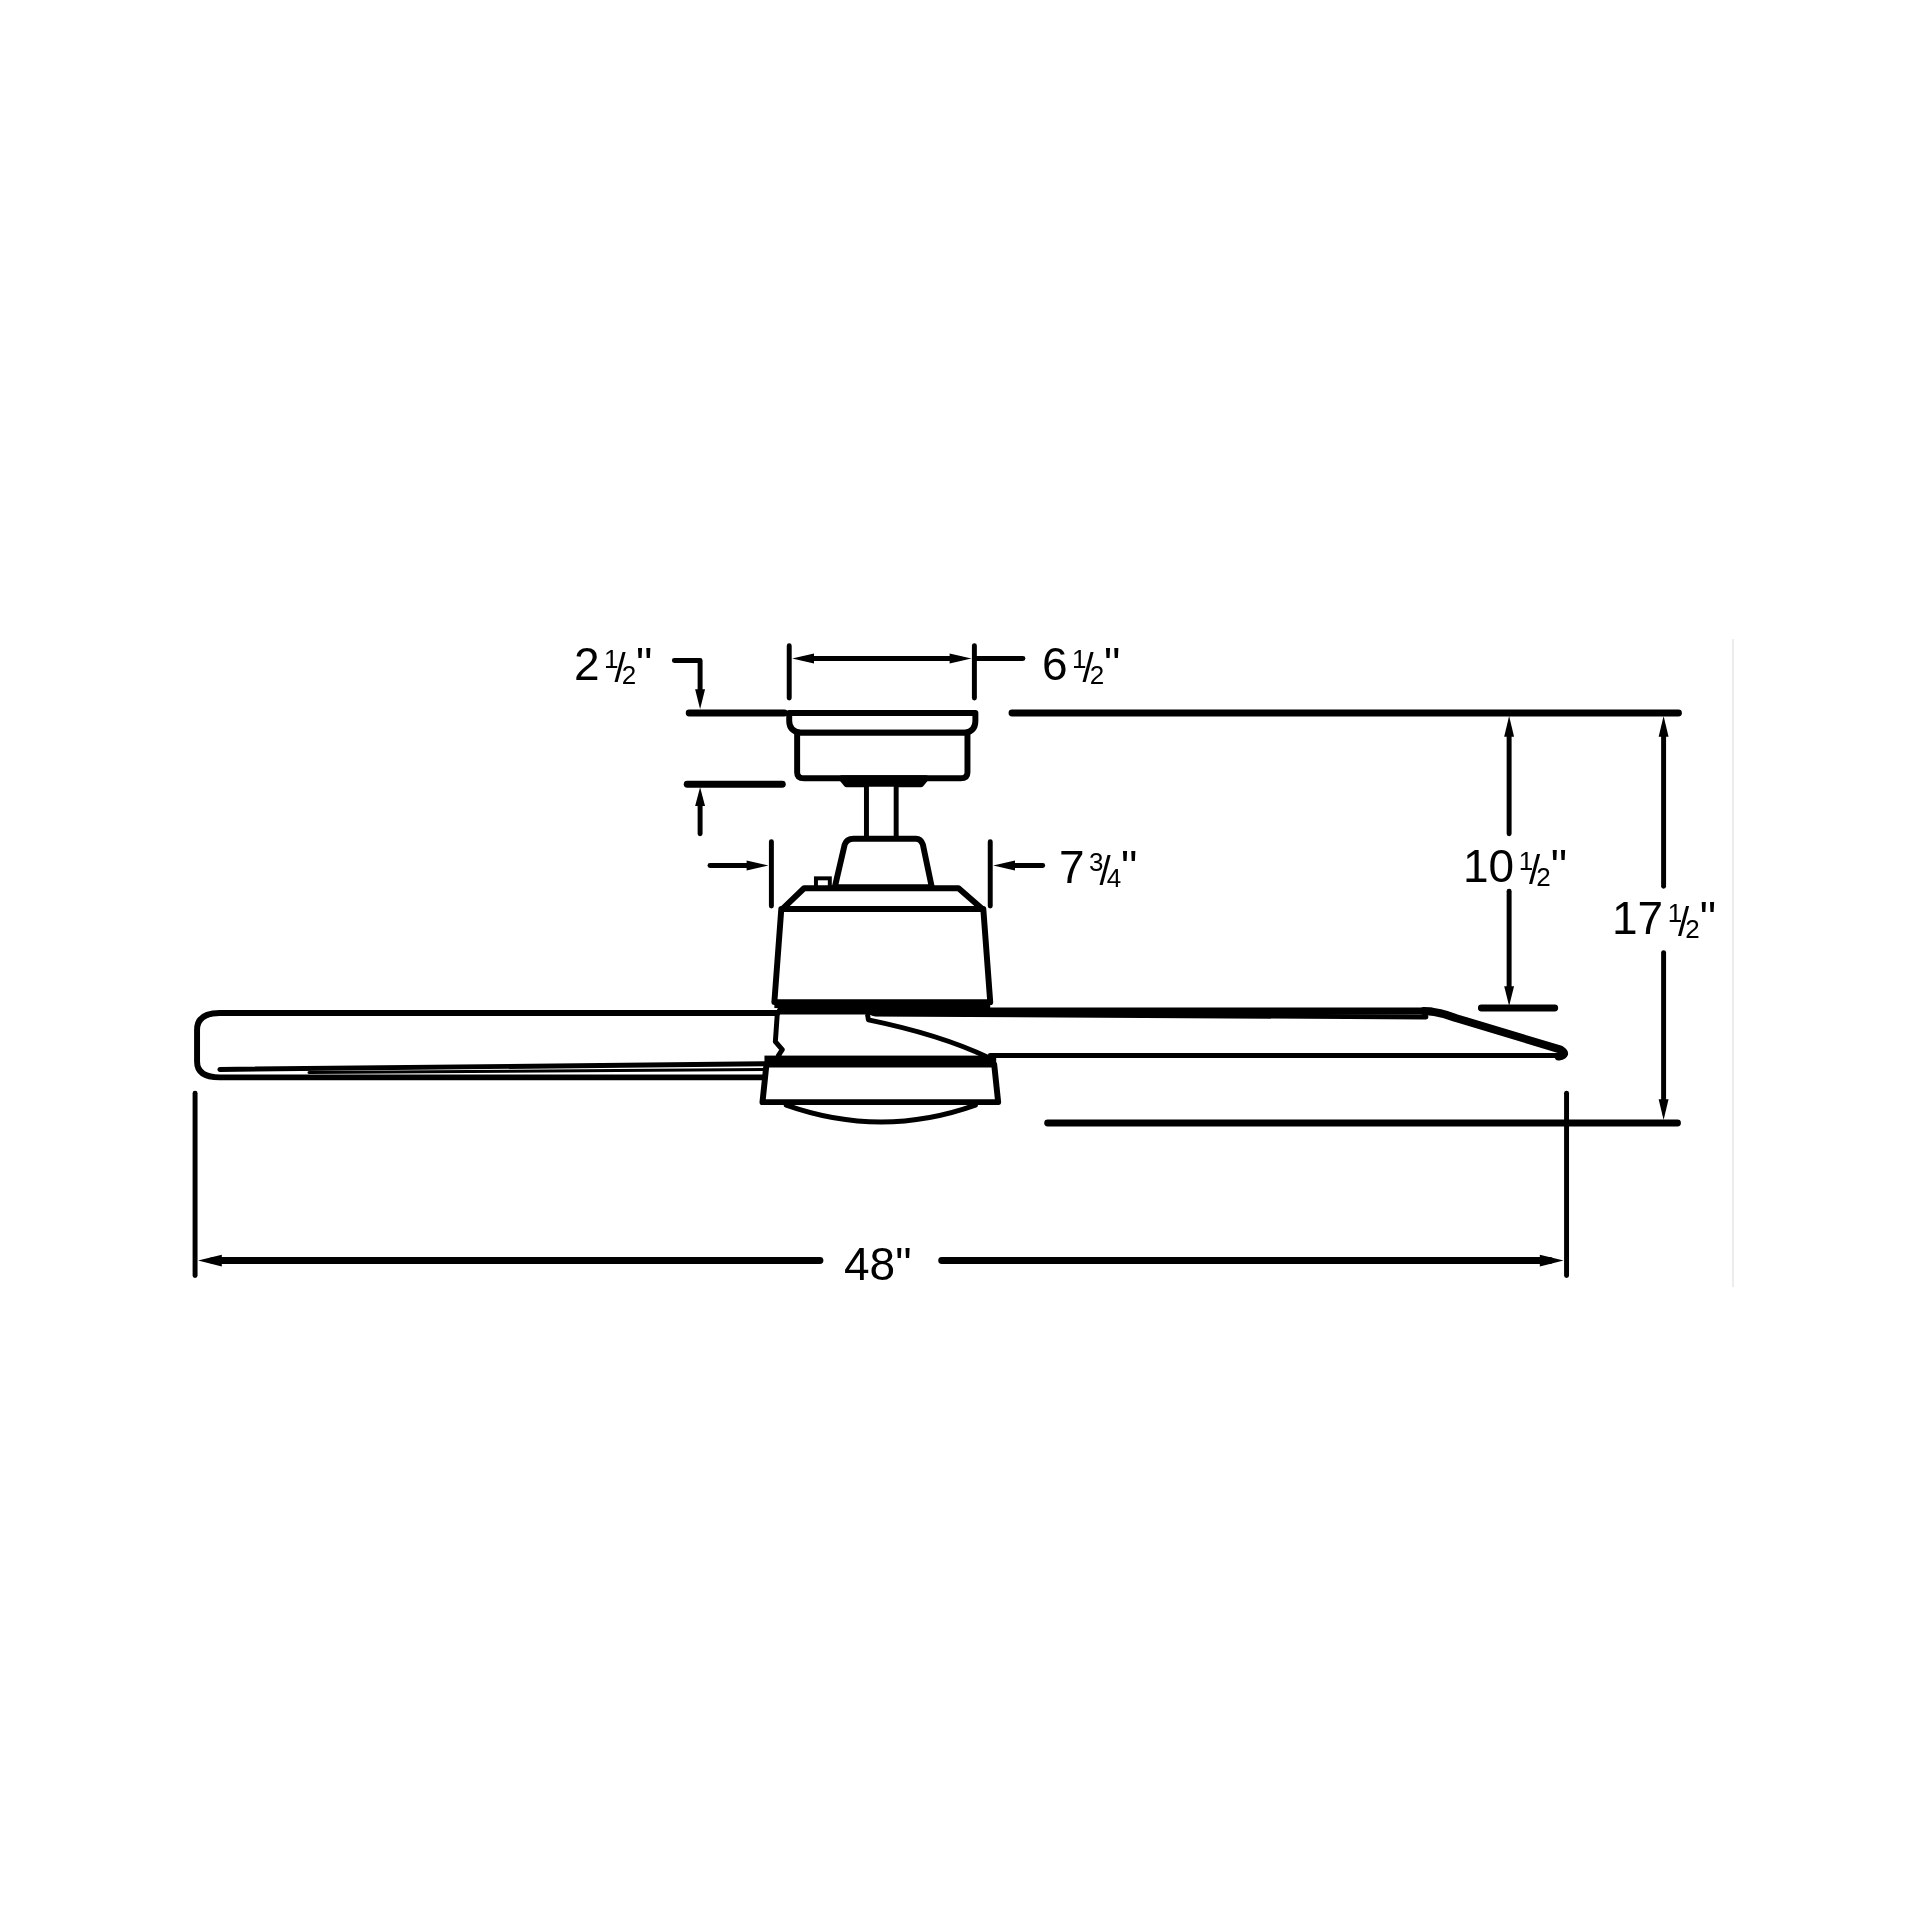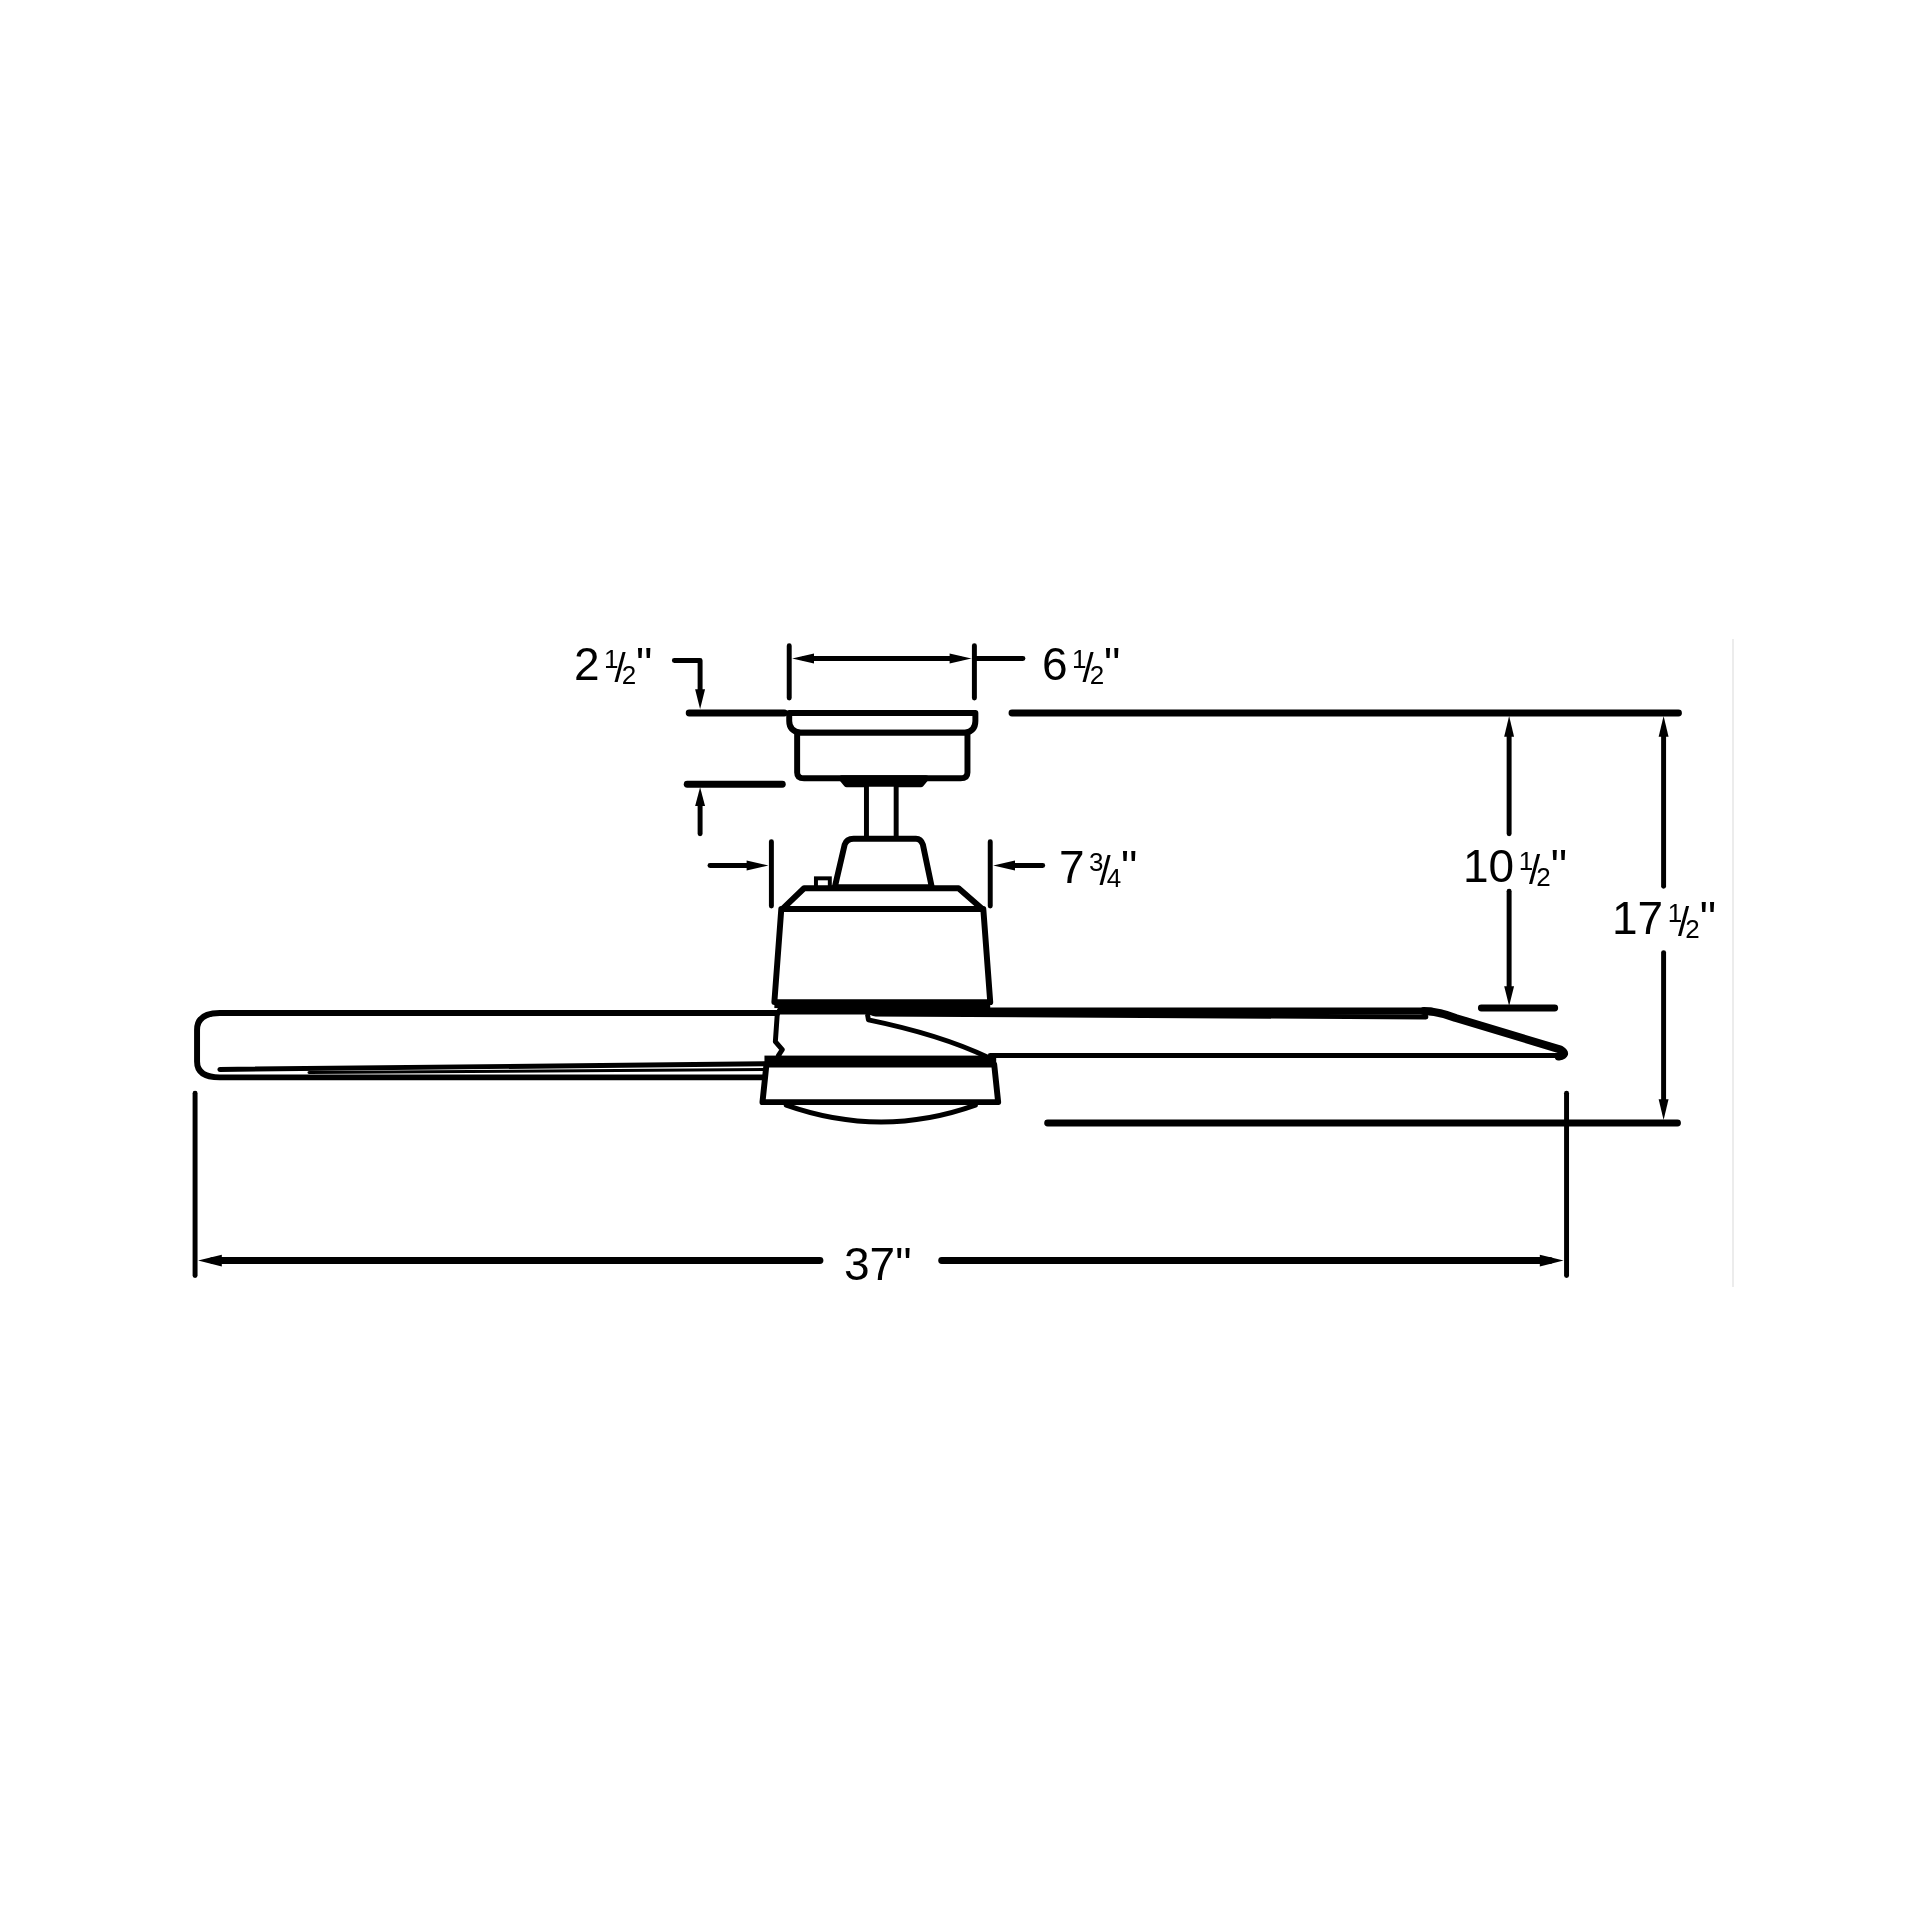--- a/index.html
+++ b/index.html
@@ -145,15 +145,15 @@
   <span class="whole">10</span>
   <span class="frac"><span class="num">1</span><span class="bar">/</span><span class="den">2</span></span><span class="inch">"</span>
 </div>
 
 <div class="label" style="left:1612px; top:895px;">
   <span class="whole">17</span>
   <span class="frac"><span class="num">1</span><span class="bar">/</span><span class="den">2</span></span><span class="inch">"</span>
 </div>
 
 <div class="label" style="left:844px; top:1241px;">
-  <span class="whole">37</span><span class="inch">"</span>
+  <span class="whole">48</span><span class="inch">"</span>
 </div>
 
 
 </body></html>

